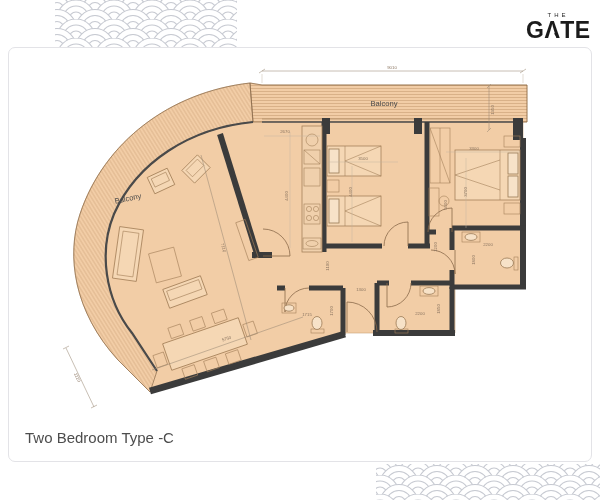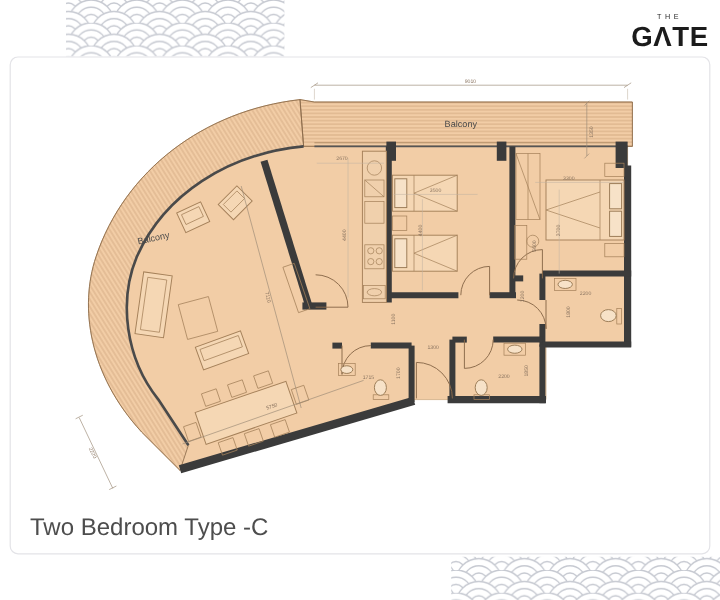--- a/index.html
+++ b/index.html
@@ -12,21 +12,21 @@
     background:#ffffff;border:1px solid #e3e3e7;border-radius:7px;
   }
   .logo{
     position:absolute;top:12px;right:10px;width:64px;text-align:center;
     color:#1b1b1b;line-height:1;
   }
   .logo .the{font-size:6px;letter-spacing:3px;display:block;margin-bottom:1px;color:#2a2a2a;}
   .logo .gate{font-size:23px;font-weight:600;letter-spacing:0.5px;display:block;}
   .logo .mark{position:absolute;left:27px;top:20px;font-size:5px;color:#1b1b1b;}
   .plan-title{
-    position:absolute;left:25px;top:429px;font-size:20px;color:#4d4d4d;
+    position:absolute;left:25px;top:429px;font-size:15px;color:#4d4d4d;
   }
   svg{position:absolute;left:0;top:0;}
   svg text{font-family:"Liberation Sans", sans-serif;}
   .dimtxt{font-size:4.3px;fill:#8a7460;}
   .roomtxt{font-size:7.6px;fill:#4a4a4a;}
   .dimline{stroke:#9a8a76;stroke-width:0.55;fill:none;}
   .ext{stroke:#c0b3a2;stroke-width:0.45;fill:none;}
   .wall{stroke:#3b3b3b;fill:none;}
   .furn{stroke:#a5815a;stroke-width:0.8;fill:#f5d7b4;}
   .furnline{stroke:#a5815a;stroke-width:0.6;fill:none;}

